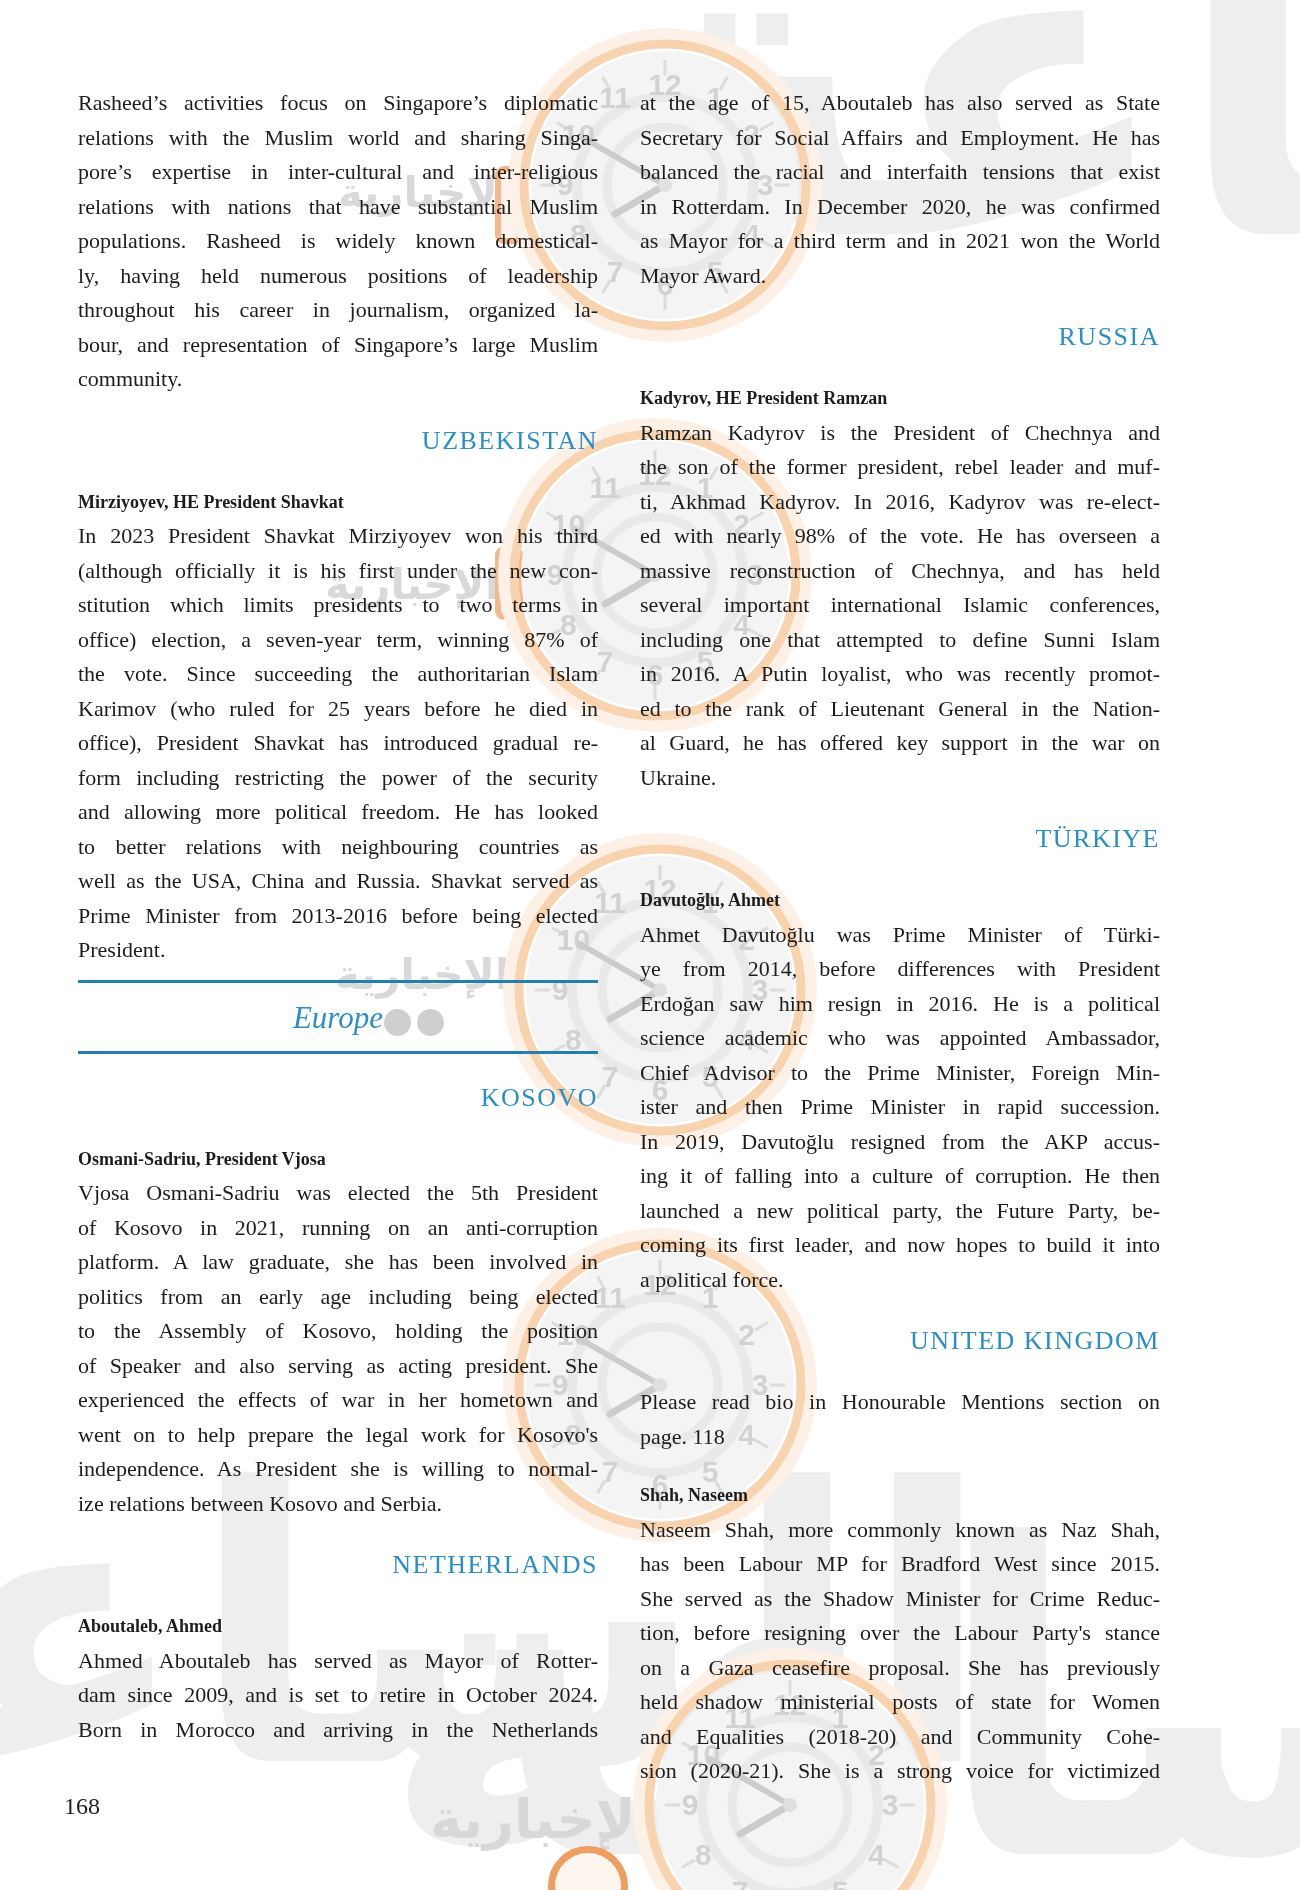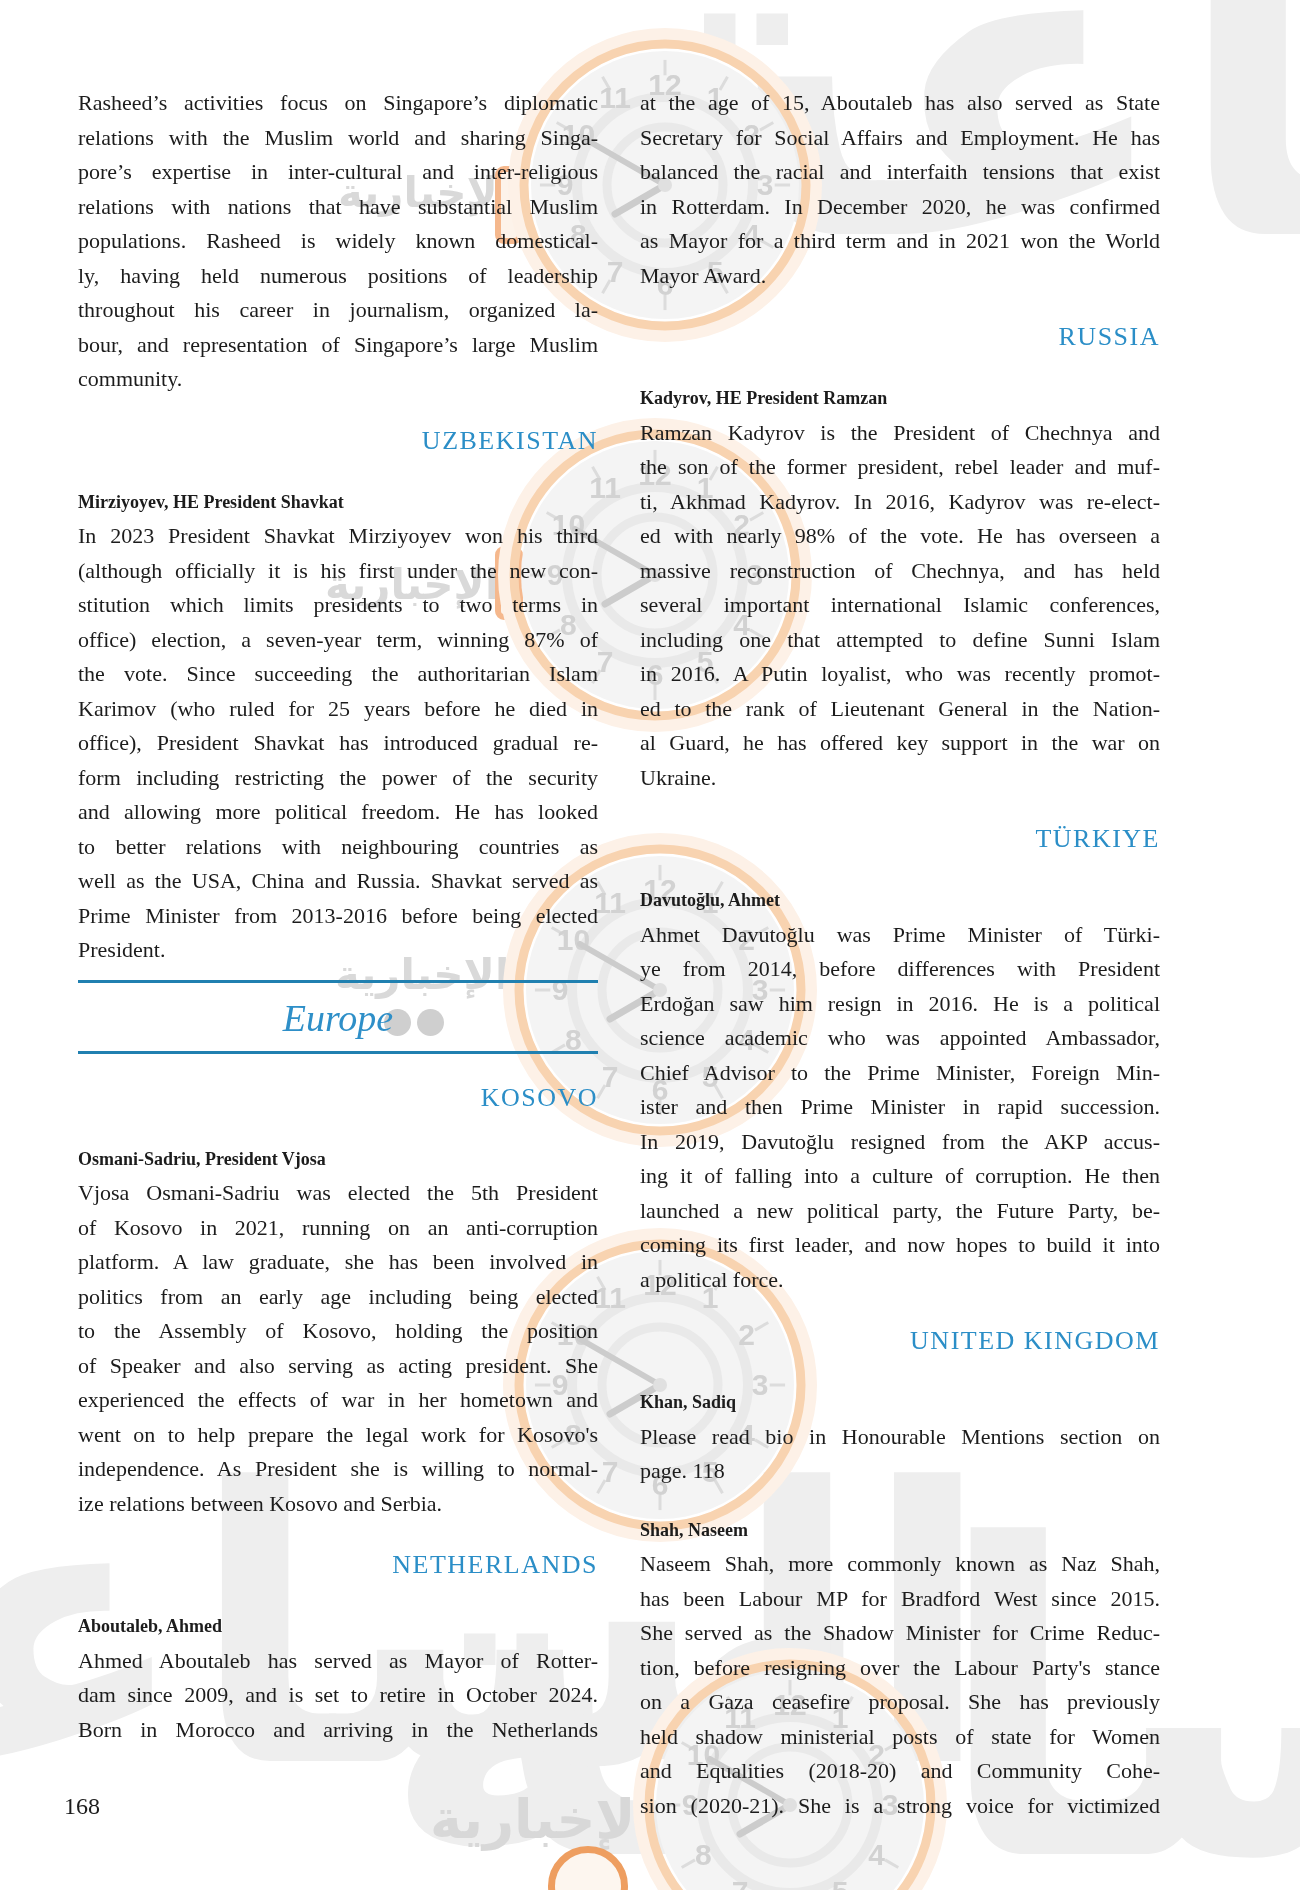--- a/index.html
+++ b/index.html
@@ -18,21 +18,21 @@
   #col-left{left:78px;}
   #col-right{left:640px;}
   .bio{font-size:22px;line-height:34.5px;}
   .tl{text-align:justify;text-align-last:justify;-moz-text-align-last:justify;}
   .tl-end{text-align-last:left;-moz-text-align-last:left;}
   .country-heading{font-size:26px;line-height:40px;letter-spacing:1.5px;color:#2b8ec7;
                    text-align:right;margin-top:24px;margin-bottom:24px;font-weight:400;}
   .name-heading{font-size:18px;line-height:34.5px;font-weight:bold;margin-top:24px;}
   .europe-divider{margin-top:12px;}
   .rule{height:3px;background:#2080b0;}
-  .europe-title{font-size:38px;line-height:54px;font-style:italic;color:#2e8fc8;
+  .europe-title{font-size:31px;line-height:54px;font-style:italic;color:#2e8fc8;
                 text-align:center;padding:8px 0 6px 0;}
   #page-number{position:absolute;left:64px;top:1793px;font-size:24px;z-index:1;}
 </style>
 </head>
 <body>
 
 <div id="page">
 
   <div class="wm big-arabic" style="left:620px;top:-130px;font-size:430px;">الساعة</div>
   <div class="wm big-arabic" style="left:380px;top:1490px;font-size:430px;">الساعة</div>
@@ -318,21 +318,20 @@
         <div class="tl">Chief Advisor to the Prime Minister, Foreign Min-</div>
         <div class="tl">ister and then Prime Minister in rapid succession.</div>
         <div class="tl">In 2019, Davutoğlu resigned from the AKP accus-</div>
         <div class="tl">ing it of falling into a culture of corruption. He then</div>
         <div class="tl">launched a new political party, the Future Party, be-</div>
         <div class="tl">coming its first leader, and now hopes to build it into</div>
         <div class="tl tl-end">a political force.</div>
       </div>
 
     <div class="country-heading">UNITED KINGDOM</div>
-    <div class="name-heading">Khan, Sadiq</div>
     <div class="bio">
         <div class="tl">Please read bio in Honourable Mentions section on</div>
         <div class="tl tl-end">page. 118</div>
       </div>
 
     <div class="name-heading">Shah, Naseem</div>
     <div class="bio">
         <div class="tl">Naseem Shah, more commonly known as Naz Shah,</div>
         <div class="tl">has been Labour MP for Bradford West since 2015.</div>
         <div class="tl">She served as the Shadow Minister for Crime Reduc-</div>

